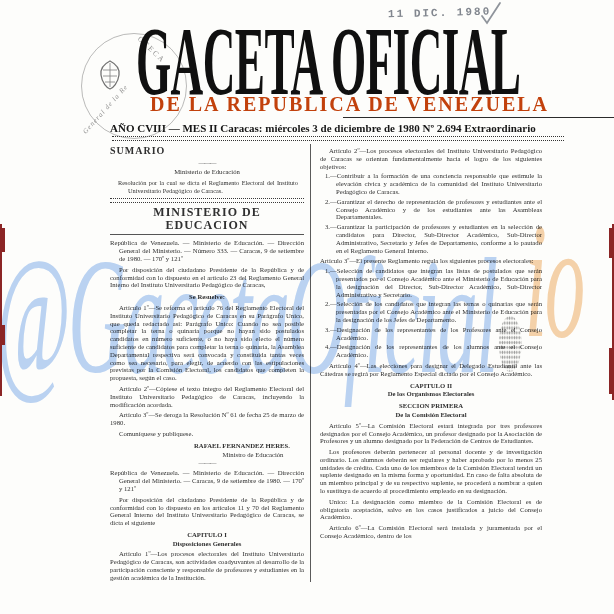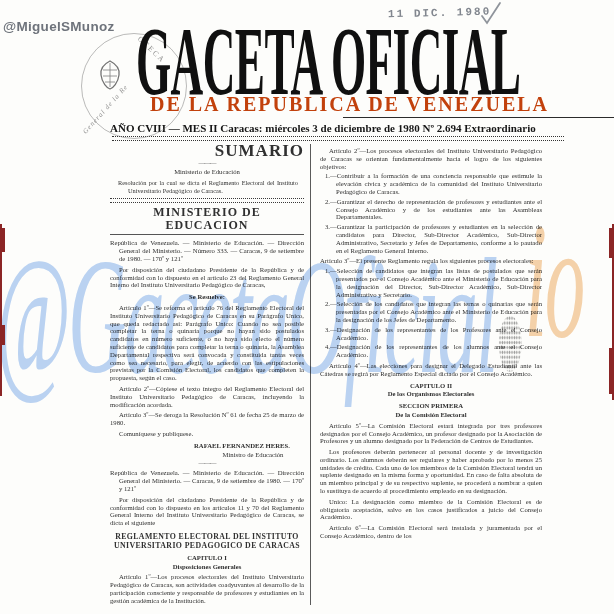--- a/index.html
+++ b/index.html
@@ -62,21 +62,21 @@
   .blk{margin:0;}
   .blk-para{text-indent:9px;margin-top:3px;}
   .blk-para-flush{margin-top:3px;}
   .blk-hang{padding-left:9px;text-indent:-9px;margin-top:4px;}
   .blk-item{padding-left:16px;text-indent:-11px;margin-top:2px;}
   .blk-summary{padding:0 6px 0 18px;text-indent:-10px;margin-top:3px;font-size:6.3px;}
   .blk-center-sm{text-align:center;margin-top:3px;}
   .blk-center-bold-sm{text-align:center;font-weight:bold;margin-top:4px;}
   .blk-center-bold-sm2{text-align:center;font-weight:bold;margin-top:1px;}
   .blk-center-bold{text-align:center;font-weight:bold;font-size:7.8px;line-height:9px;margin-top:5px;letter-spacing:.4px;}
-  .blk-heading-lg{text-align:right;font-weight:bold;font-size:17px;line-height:14px;letter-spacing:1px;margin-top:0;}
+  .blk-heading-lg{text-align:left;font-weight:bold;font-size:10px;line-height:14px;letter-spacing:1px;margin-top:0;}
   .blk-heading-md{text-align:center;font-weight:bold;font-size:12px;line-height:13px;letter-spacing:1px;margin-top:3px;}
   .blk-dash{text-align:center;line-height:5px;margin:2px 0;letter-spacing:-1px;color:#555;}
   .blk-rule-thin{border-top:1px solid #555;margin:2px 0 3px;}
   .blk-rule-double{border-top:1.5px dotted #3a3a3a;border-bottom:1.5px dotted #3a3a3a;height:3px;margin:4px 0 3px;}
   .blk-sig-name{text-align:center;padding-left:70px;font-weight:bold;margin-top:4px;}
   .blk-sig-role{text-align:center;padding-left:92px;margin-top:1px;}
   
   .watermark{
     position:absolute;left:-4px;top:234px;z-index:5;white-space:nowrap;
     font:italic 135px/1 "Liberation Serif",serif;letter-spacing:-4px;
@@ -94,21 +94,20 @@
   .em-l-a{left:0;top:228px;width:5px;height:24px;}
   .em-l-b{left:0;top:325px;width:5px;height:20px;}
   .em-r-line{left:612px;top:224px;width:2px;height:176px;}
   .em-r-a{left:609px;top:228px;width:5px;height:30px;}
   .em-r-b{left:609px;top:348px;width:5px;height:46px;}
 </style>
 </head>
 <body>
 
 <div class="forensic">
-  <div>@MiguelSMunoz</div>
 </div>
 
 <div class="date-stamp">11 DIC. 1980</div>
 <div class="check">
   <svg width="26" height="26" viewBox="0 0 26 26">
     <path d="M4 15 L9 22 L22 2" fill="none" stroke="#8f949b" stroke-width="1.8" stroke-linecap="round"></path>
   </svg>
 </div>
 
 <div class="seal">
@@ -140,21 +139,20 @@
       <div class="blk blk-center-bold-sm">Se Resuelve:</div>
       <div class="blk blk-para">Artículo 1º—Se reforma el artículo 76 del Reglamento Electoral del Instituto Universitario Pedagógico de Caracas en su Parágrafo Unico, que queda redactado así: Parágrafo Unico: Cuando no sea posible completar la terna o quinaria porque no hayan sido postulados candidatos en número suficiente, o no haya sido electo el número suficiente de candidatos para completar la terna o quinaria, la Asamblea Departamental respectiva será convocada y constituida tantas veces como sea necesario, para elegir, de acuerdo con las estipulaciones previstas por la Comisión Electoral, los candidatos que completen la propuesta, según el caso.</div>
       <div class="blk blk-para">Artículo 2º—Cópiese el texto íntegro del Reglamento Electoral del Instituto Universitario Pedagógico de Caracas, incluyendo la modificación acordada.</div>
       <div class="blk blk-para">Artículo 3º—Se deroga la Resolución Nº 61 de fecha 25 de marzo de 1980.</div>
       <div class="blk blk-para">Comuníquese y publíquese.</div>
       <div class="blk blk-sig-name">RAFAEL FERNANDEZ HERES.</div>
       <div class="blk blk-sig-role">Ministro de Educación</div>
       <div class="blk blk-dash">———</div>
       <div class="blk blk-hang">República de Venezuela. — Ministerio de Educación. — Dirección General del Ministerio. — Caracas, 9 de setiembre de 1980. — 170º y 121º</div>
       <div class="blk blk-para">Por disposición del ciudadano Presidente de la República y de conformidad con lo dispuesto en los artículos 11 y 70 del Reglamento General Interno del Instituto Universitario Pedagógico de Caracas, se dicta el siguiente</div>
-      <div class="blk blk-center-bold">REGLAMENTO ELECTORAL DEL INSTITUTO UNIVERSITARIO PEDAGOGICO DE CARACAS</div>
       <div class="blk blk-center-bold-sm">CAPITULO I</div>
       <div class="blk blk-center-bold-sm2">Disposiciones Generales</div>
       <div class="blk blk-para">Artículo 1º—Los procesos electorales del Instituto Universitario Pedagógico de Caracas, son actividades coadyuvantes al desarrollo de la participación consciente y responsable de profesores y estudiantes en la gestión académica de la Institución.</div>
     </div>
   <div class="col col-right">
       <div class="blk blk-para">Artículo 2º—Los procesos electorales del Instituto Universitario Pedagógico de Caracas se orientan fundamentalmente hacia el logro de los siguientes objetivos:</div>
       <div class="blk blk-item">1.—Contribuir a la formación de una conciencia responsable que estimule la elevación cívica y académica de la comunidad del Instituto Universitario Pedagógico de Caracas.</div>
       <div class="blk blk-item">2.—Garantizar el derecho de representación de profesores y estudiantes ante el Consejo Académico y de los estudiantes ante las Asambleas Departamentales.</div>
       <div class="blk blk-item">3.—Garantizar la participación de profesores y estudiantes en la selección de candidatos para Director, Sub-Director Académico, Sub-Director Administrativo, Secretario y Jefes de Departamento, conforme a lo pautado en el Reglamento General Interno.</div>
       <div class="blk blk-para-flush">Artículo 3º—El presente Reglamento regula los siguientes procesos electorales:</div>

